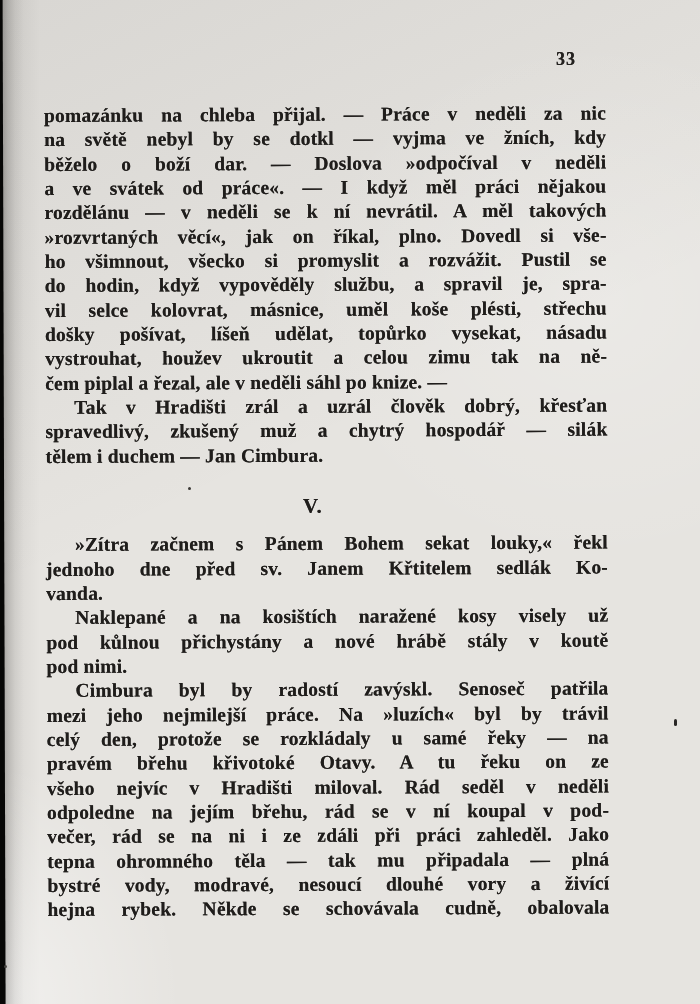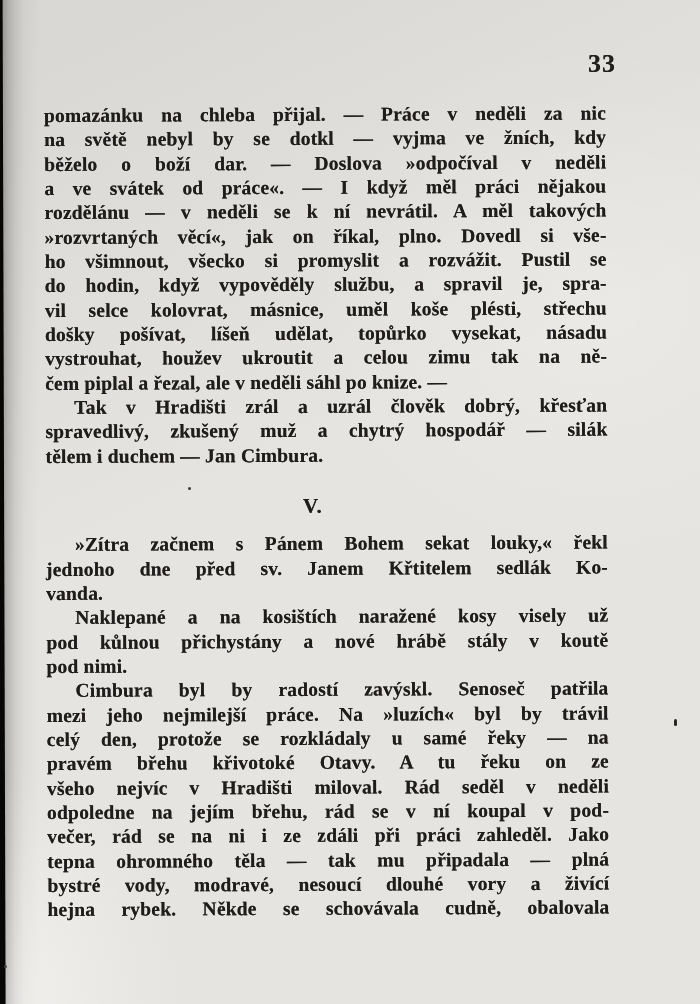--- a/index.html
+++ b/index.html
@@ -22,24 +22,23 @@
     pointer-events:none;
   }
   .scan-edge{
     position:absolute;left:0;top:0;width:10px;height:1004px;
     background:#070706;
     clip-path:polygon(0 0, 2.6px 0, 5.6px 1004px, 0 1004px);
     filter:blur(.6px);
   }
   .page-number{
     position:absolute;top:49px;left:556px;
-    font-size:26px;font-weight:700;letter-spacing:1px;
+    font-size:18px;font-weight:700;letter-spacing:1px;
     color:#23211f;
     text-shadow:0 0 .5px rgba(35,33,31,.85);
-    margin-left:32px;
   }
   .content{
     position:absolute;left:44px;top:104px;width:562px;
     transform:rotate(-0.25deg);
     transform-origin:top left;
     text-shadow:0 0 .5px rgba(35,33,31,.8);
   }
   .line{
     font-size:19.5px;line-height:24.35px;font-weight:700;
     letter-spacing:.2px;

